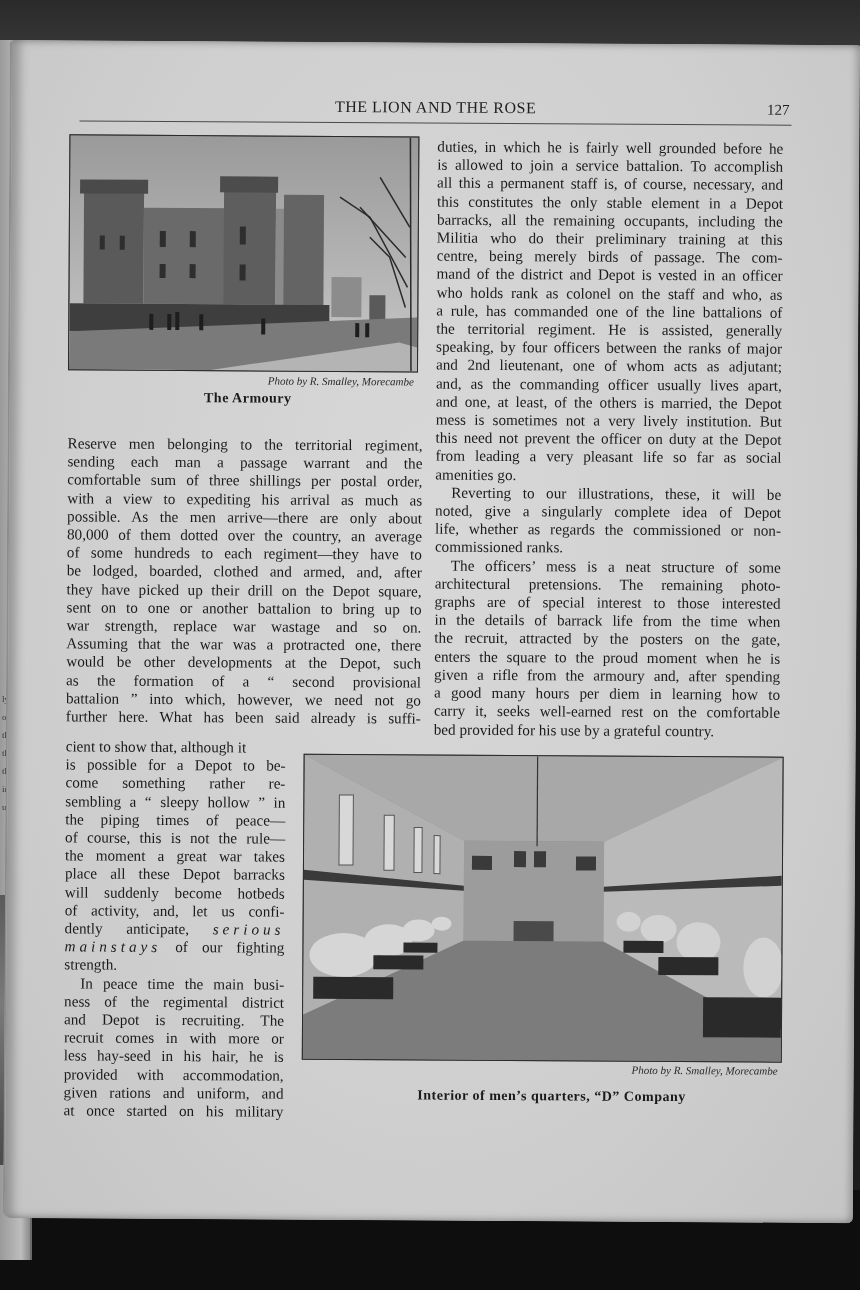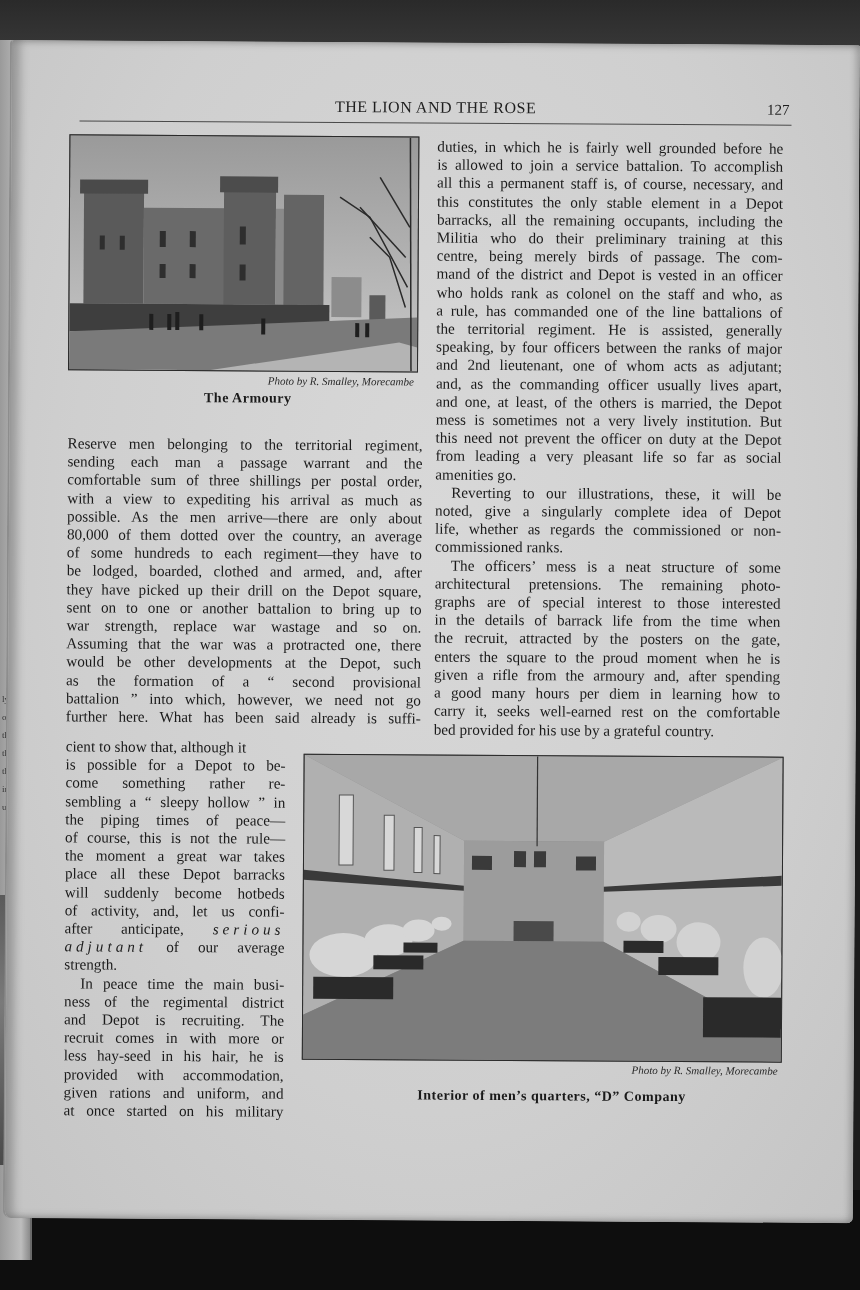--- a/index.html
+++ b/index.html
@@ -186,22 +186,22 @@
     <span class="line last">cient to show that, although it</span>
     <span class="line">is possible for a Depot to be-</span>
     <span class="line">come something rather re-</span>
     <span class="line">sembling a “ sleepy hollow ” in</span>
     <span class="line">the piping times of peace—</span>
     <span class="line">of course, this is not the rule—</span>
     <span class="line">the moment a great war takes</span>
     <span class="line">place all these Depot barracks</span>
     <span class="line">will suddenly become hotbeds</span>
     <span class="line">of activity, and, let us confi-</span>
-    <span class="line"><span>after anticipate,</span> <span class="spaced">serious</span></span>
-    <span class="line"><span class="spaced">adjutant</span> <span>of our average</span></span>
+    <span class="line"><span>dently anticipate,</span> <span class="spaced">serious</span></span>
+    <span class="line"><span class="spaced">mainstays</span> <span>of our fighting</span></span>
     <span class="line last">strength.</span>
     <span class="line indent">In peace time the main busi-</span>
     <span class="line">ness of the regimental district</span>
     <span class="line">and Depot is recruiting.  The</span>
     <span class="line">recruit comes in with more or</span>
     <span class="line">less hay-seed in his hair, he is</span>
     <span class="line">provided with accommodation,</span>
     <span class="line">given rations and uniform, and</span>
     <span class="line">at once started on his military</span>
   </div>

